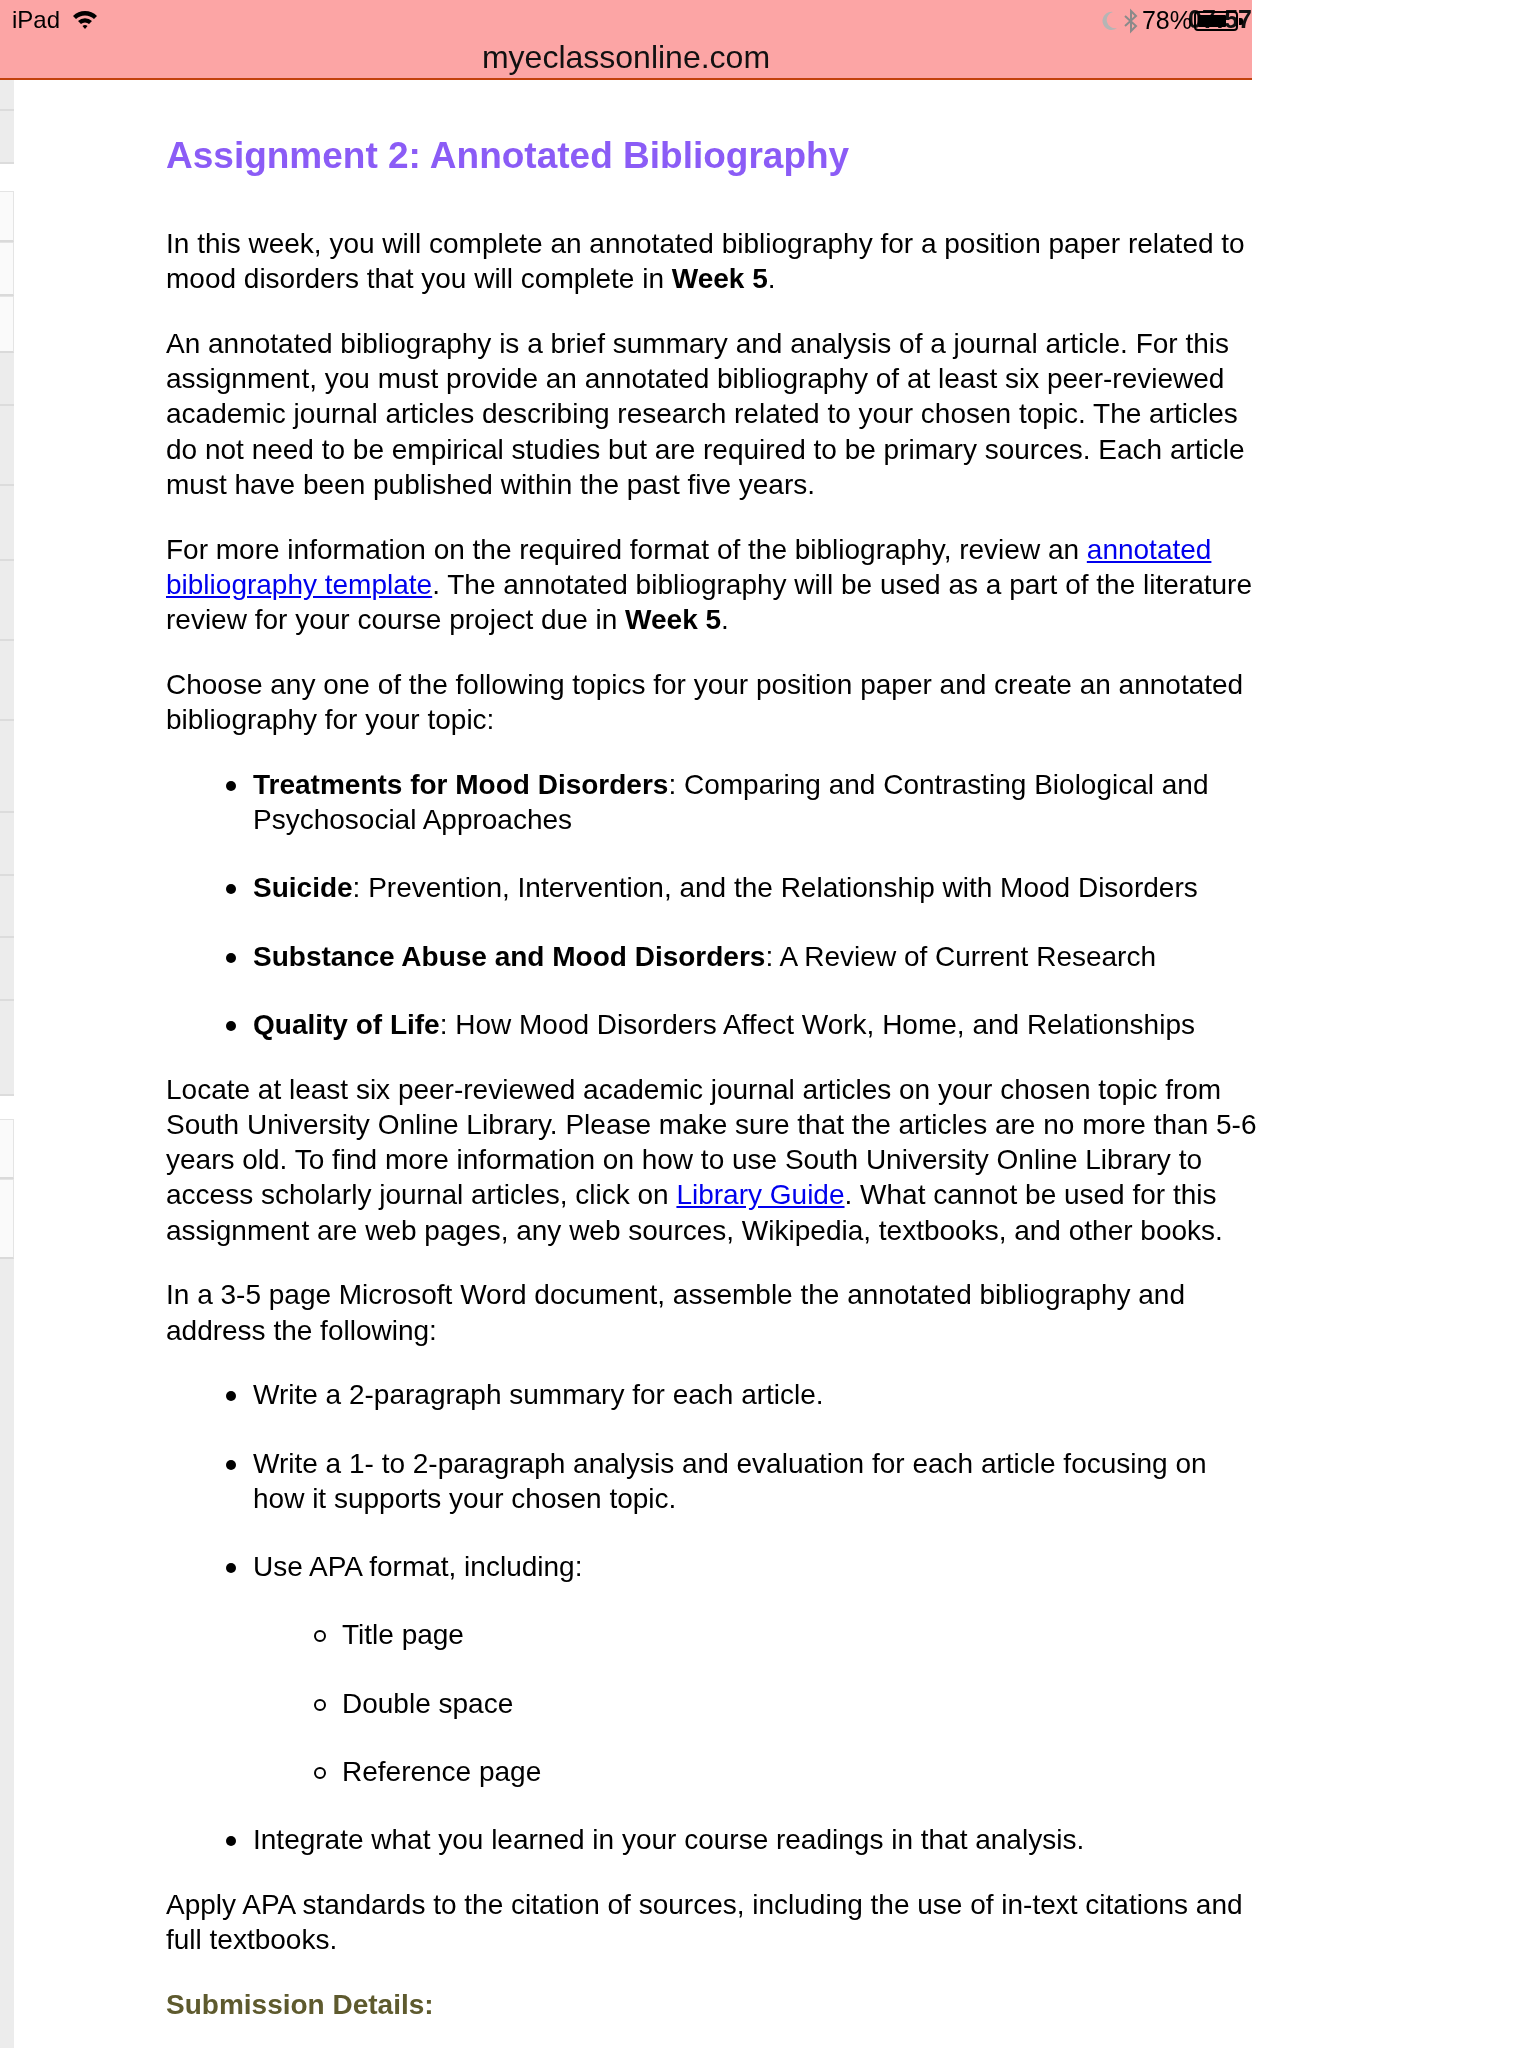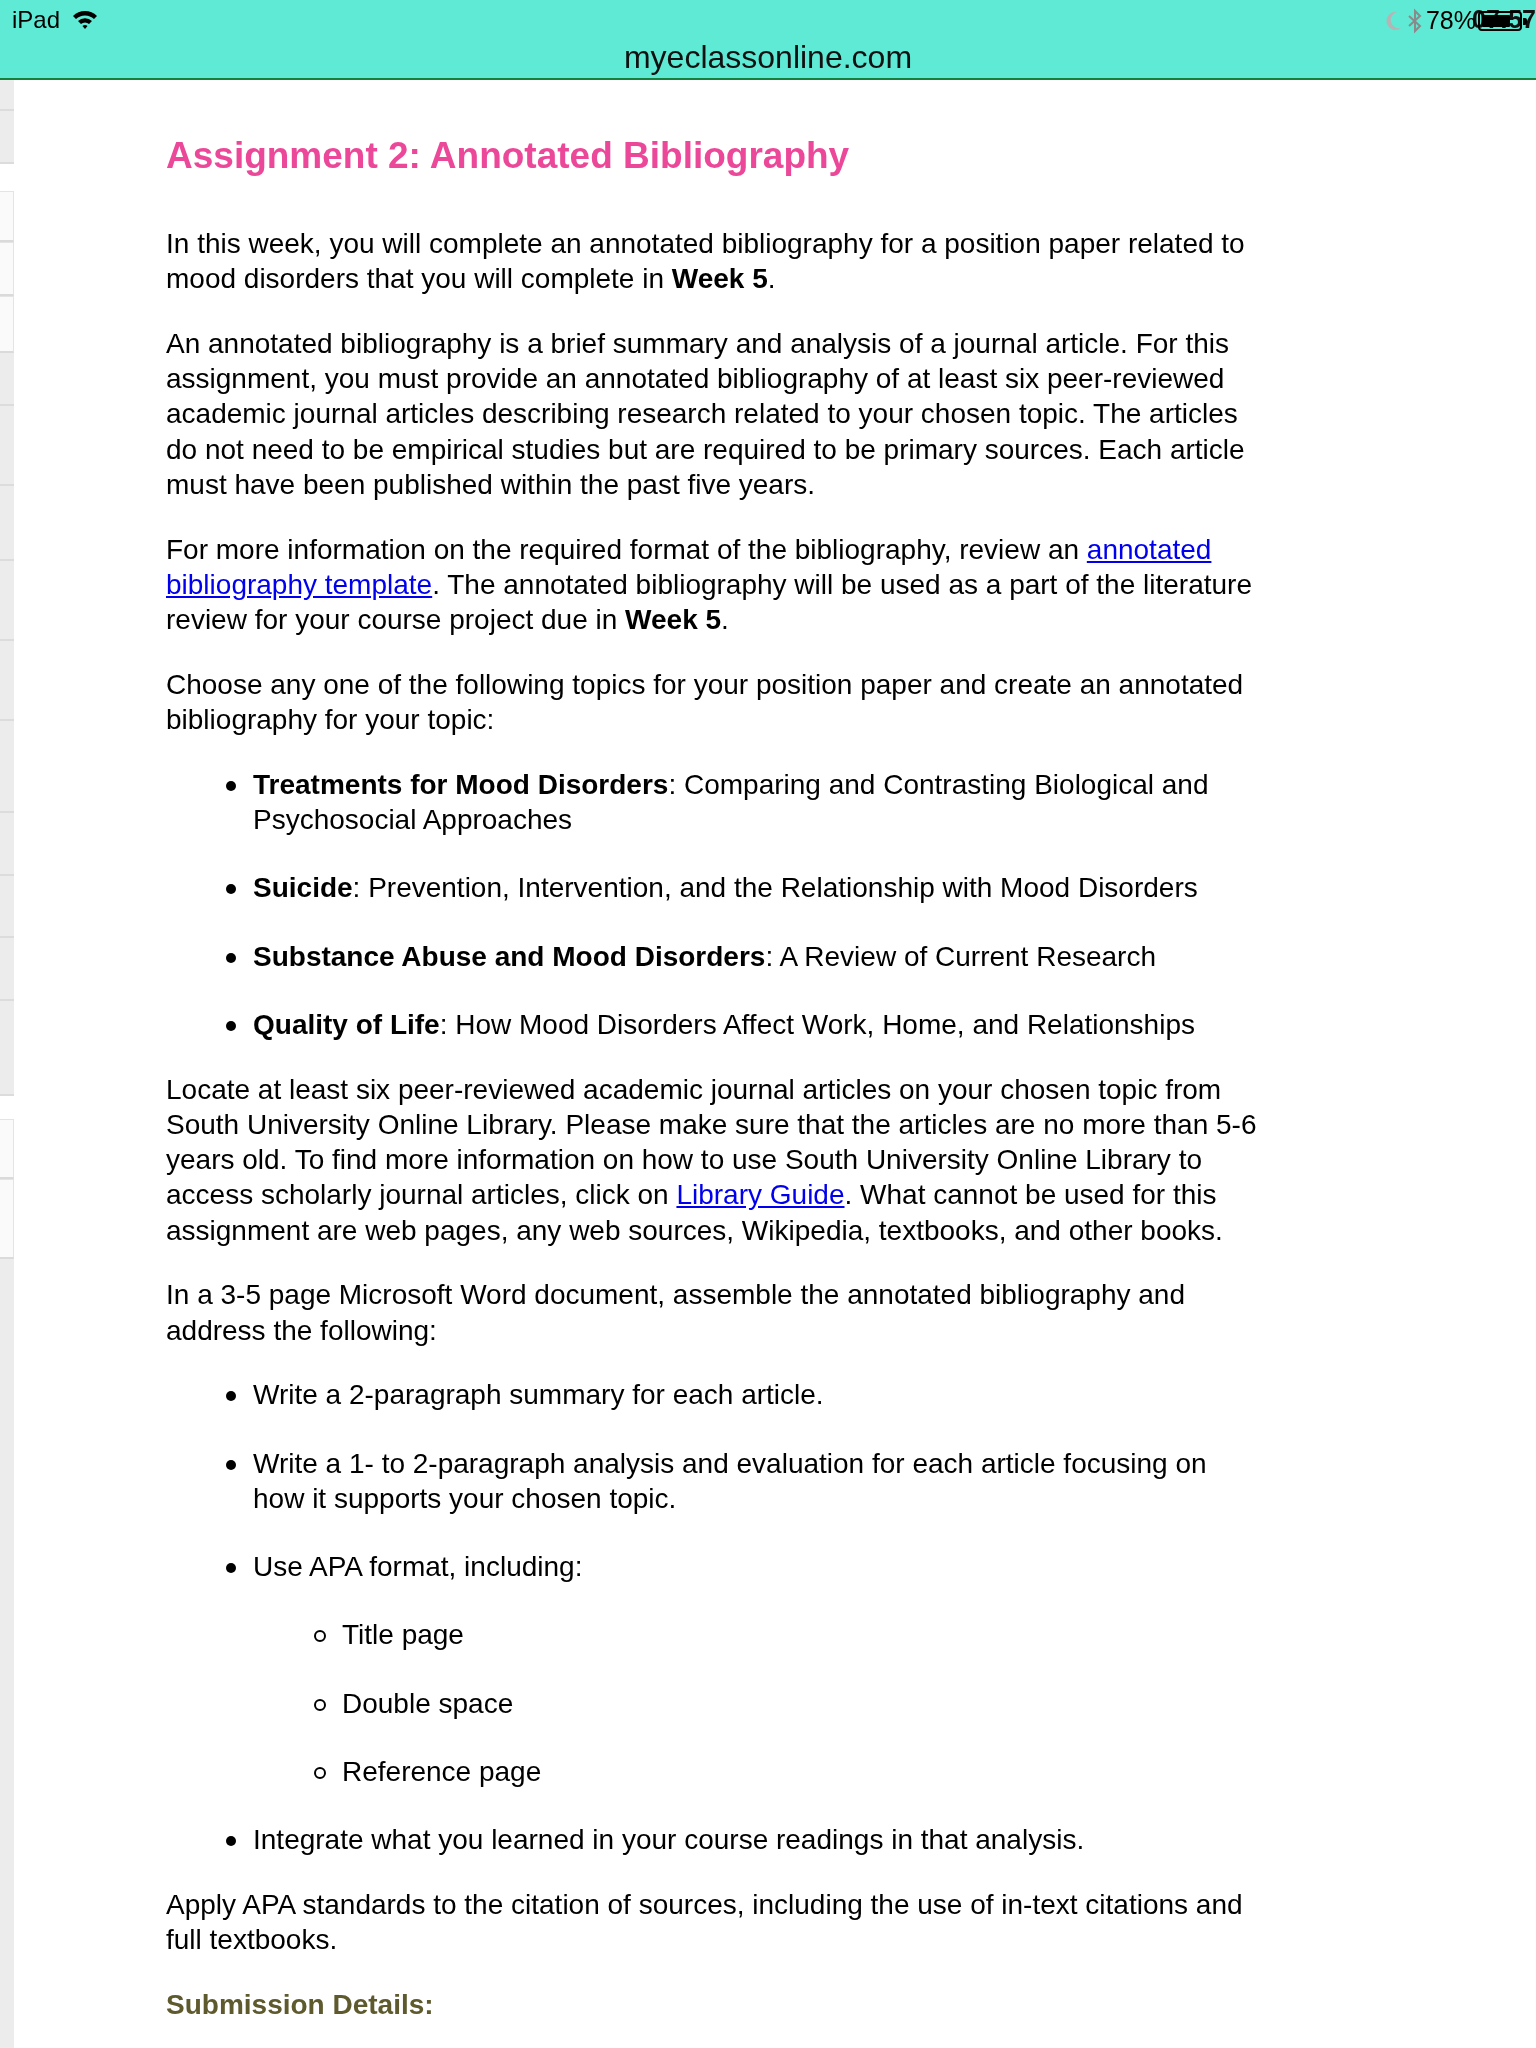--- a/index.html
+++ b/index.html
@@ -4,22 +4,22 @@
 <style>
   html, body { margin:0; padding:0; }
   body {
     width:1536px; height:2048px; overflow:hidden; position:relative;
     background:#ffffff;
     font-family:"Liberation Sans", sans-serif;
     color:#000;
   }
   
   .statusbar {
-    position:absolute; left:0; top:0; width:1536px; height:78px;
-    background:#5eead4; border-bottom:2px solid #15803d;
+    position:absolute; left:0; top:0; width:1252px; height:78px;
+    background:#fca5a5; border-bottom:2px solid #c2410c;
   }
   .sb-left { position:absolute; left:12px; top:6px; display:flex; align-items:center; gap:12px;
     font-size:24px; color:#000; }
   .sb-wifi { width:26px; height:22px; }
   .sb-time { position:absolute; left:0; width:100%; top:5px; text-align:right;
     font-size:25px; font-weight:bold; color:#111; }
   .sb-url { position:absolute; left:0; width:100%; top:39px; text-align:center;
     font-size:32px; color:#111; }
   .sb-right { position:absolute; right:14px; top:6px; display:flex; align-items:center; gap:0;
     font-size:25px; color:#000; }
@@ -35,21 +35,21 @@
   .sb-seg.gray { background:#ececec; border-bottom:2px solid #dcdcdc; }
   .sb-seg.white { background:#fafafa; border:1px solid #e4e4e4; border-left:none; border-bottom:2px solid #dadada; }
   .sb-seg.gap { background:#ffffff; }
 
   
   .content {
     position:absolute; left:166px; top:134px; width:1095px;
     font-size:28px; line-height:35.3px;
   }
   .title {
-    margin:0; font-size:37px; line-height:44px; font-weight:bold; color:#ec4899;
+    margin:0; font-size:37px; line-height:44px; font-weight:bold; color:#8b5cf6;
   }
   .content p { margin:0 0 29.3px 0; }
   .content p.first { margin-top:48px; }
   .content a { color:#0000ee; text-decoration:underline; }
   .content b { font-weight:bold; }
   ul.topics, ul.reqs { list-style:none; margin:29.3px 0 29.3px 0; padding:0 0 0 87px; }
   ul li { position:relative; margin:0 0 33px 0; }
   ul li:last-child { margin-bottom:0; }
   .bullet-disc { position:absolute; left:-27px; top:14px; width:10px; height:10px; border-radius:50%; background:#000; }
   ul.sub { list-style:none; margin:33px 0 0 0; padding:0 0 0 89px; }

